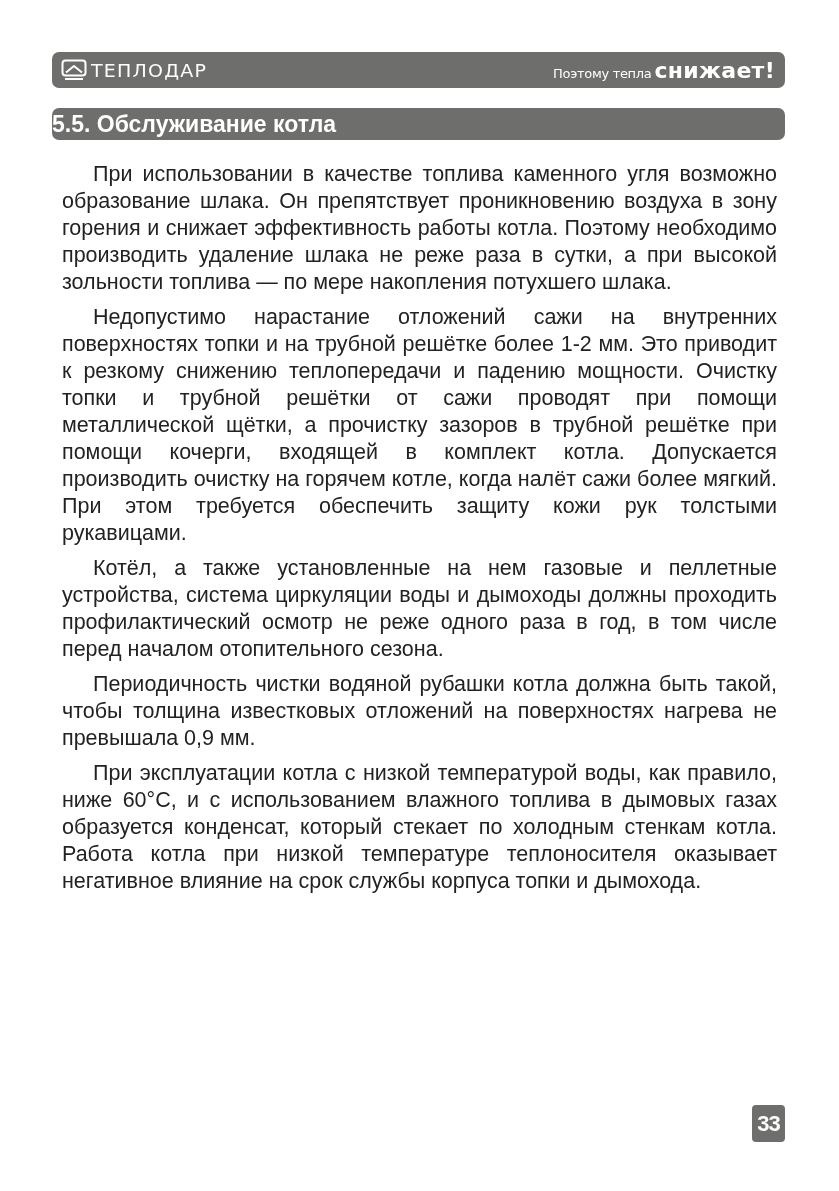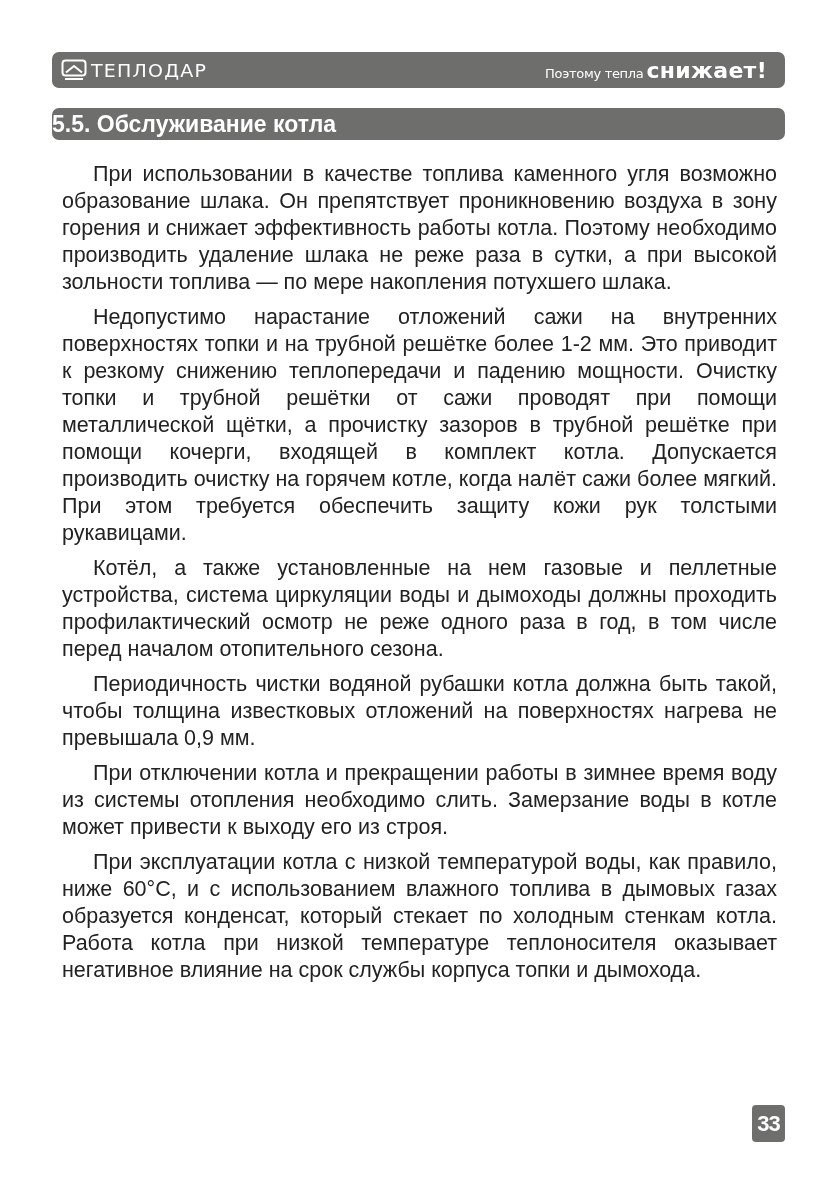--- a/index.html
+++ b/index.html
@@ -20,21 +20,21 @@
       left: 52px;
       top: 52px;
       width: 733px;
       height: 36px;
       background: #6e6e6d;
       border-radius: 7px;
       display: flex;
       align-items: center;
       justify-content: space-between;
       box-sizing: border-box;
-      padding: 0 18px 0 9px;
+      padding: 0 10px 0 9px;
     }
     .brand {
       display: flex;
       align-items: center;
       gap: 4px;
     }
     .brand-logo {
       width: 26px;
       height: 22px;
       display: block;
@@ -137,17 +137,16 @@
 
 <div class="section-bar">
   <span class="section-title">5.5. Обслуживание котла</span>
 </div>
 
 <div class="body-text">
   <p>При использовании в качестве топлива каменного угля возможно образование шлака. Он препятствует проникновению воздуха в зону горения и снижает эффективность работы котла. Поэтому необходимо производить удаление шлака не реже раза в сутки, а при высокой зольности топлива — по мере накопления потухшего шлака.</p>
   <p>Недопустимо нарастание отложений сажи на внутренних поверхностях топки и на трубной решётке более 1-2 мм. Это приводит к резкому снижению теплопередачи и падению мощности. Очистку топки и трубной решётки от сажи проводят при помощи металлической щётки, а прочистку зазоров в трубной решётке при помощи кочерги, входящей в комплект котла. Допускается производить очистку на горячем котле, когда налёт сажи более мягкий. При этом требуется обеспечить защиту кожи рук толстыми рукавицами.</p>
   <p>Котёл, а также установленные на нем газовые и пеллетные устройства, система циркуляции воды и дымоходы должны проходить профилактический осмотр не реже одного раза в год, в том числе перед началом отопительного сезона.</p>
   <p>Периодичность чистки водяной рубашки котла должна быть такой, чтобы толщина  известковых отложений на поверхностях нагрева не превышала 0,9 мм.</p>
-  <p>При отключении котла и прекращении работы в зимнее время воду из системы отопления необходимо слить. Замерзание воды в котле может привести к выходу его из строя.</p>
   <p>При эксплуатации котла с низкой температурой воды, как правило, ниже 60°С, и с использованием влажного топлива в дымовых газах образуется конденсат, который стекает по холодным стенкам котла. Работа котла при низкой температуре теплоносителя оказывает негативное влияние на срок службы корпуса топки и дымохода.</p>
 </div>
 
 <div class="page-number">33</div>
 
 </body></html>

